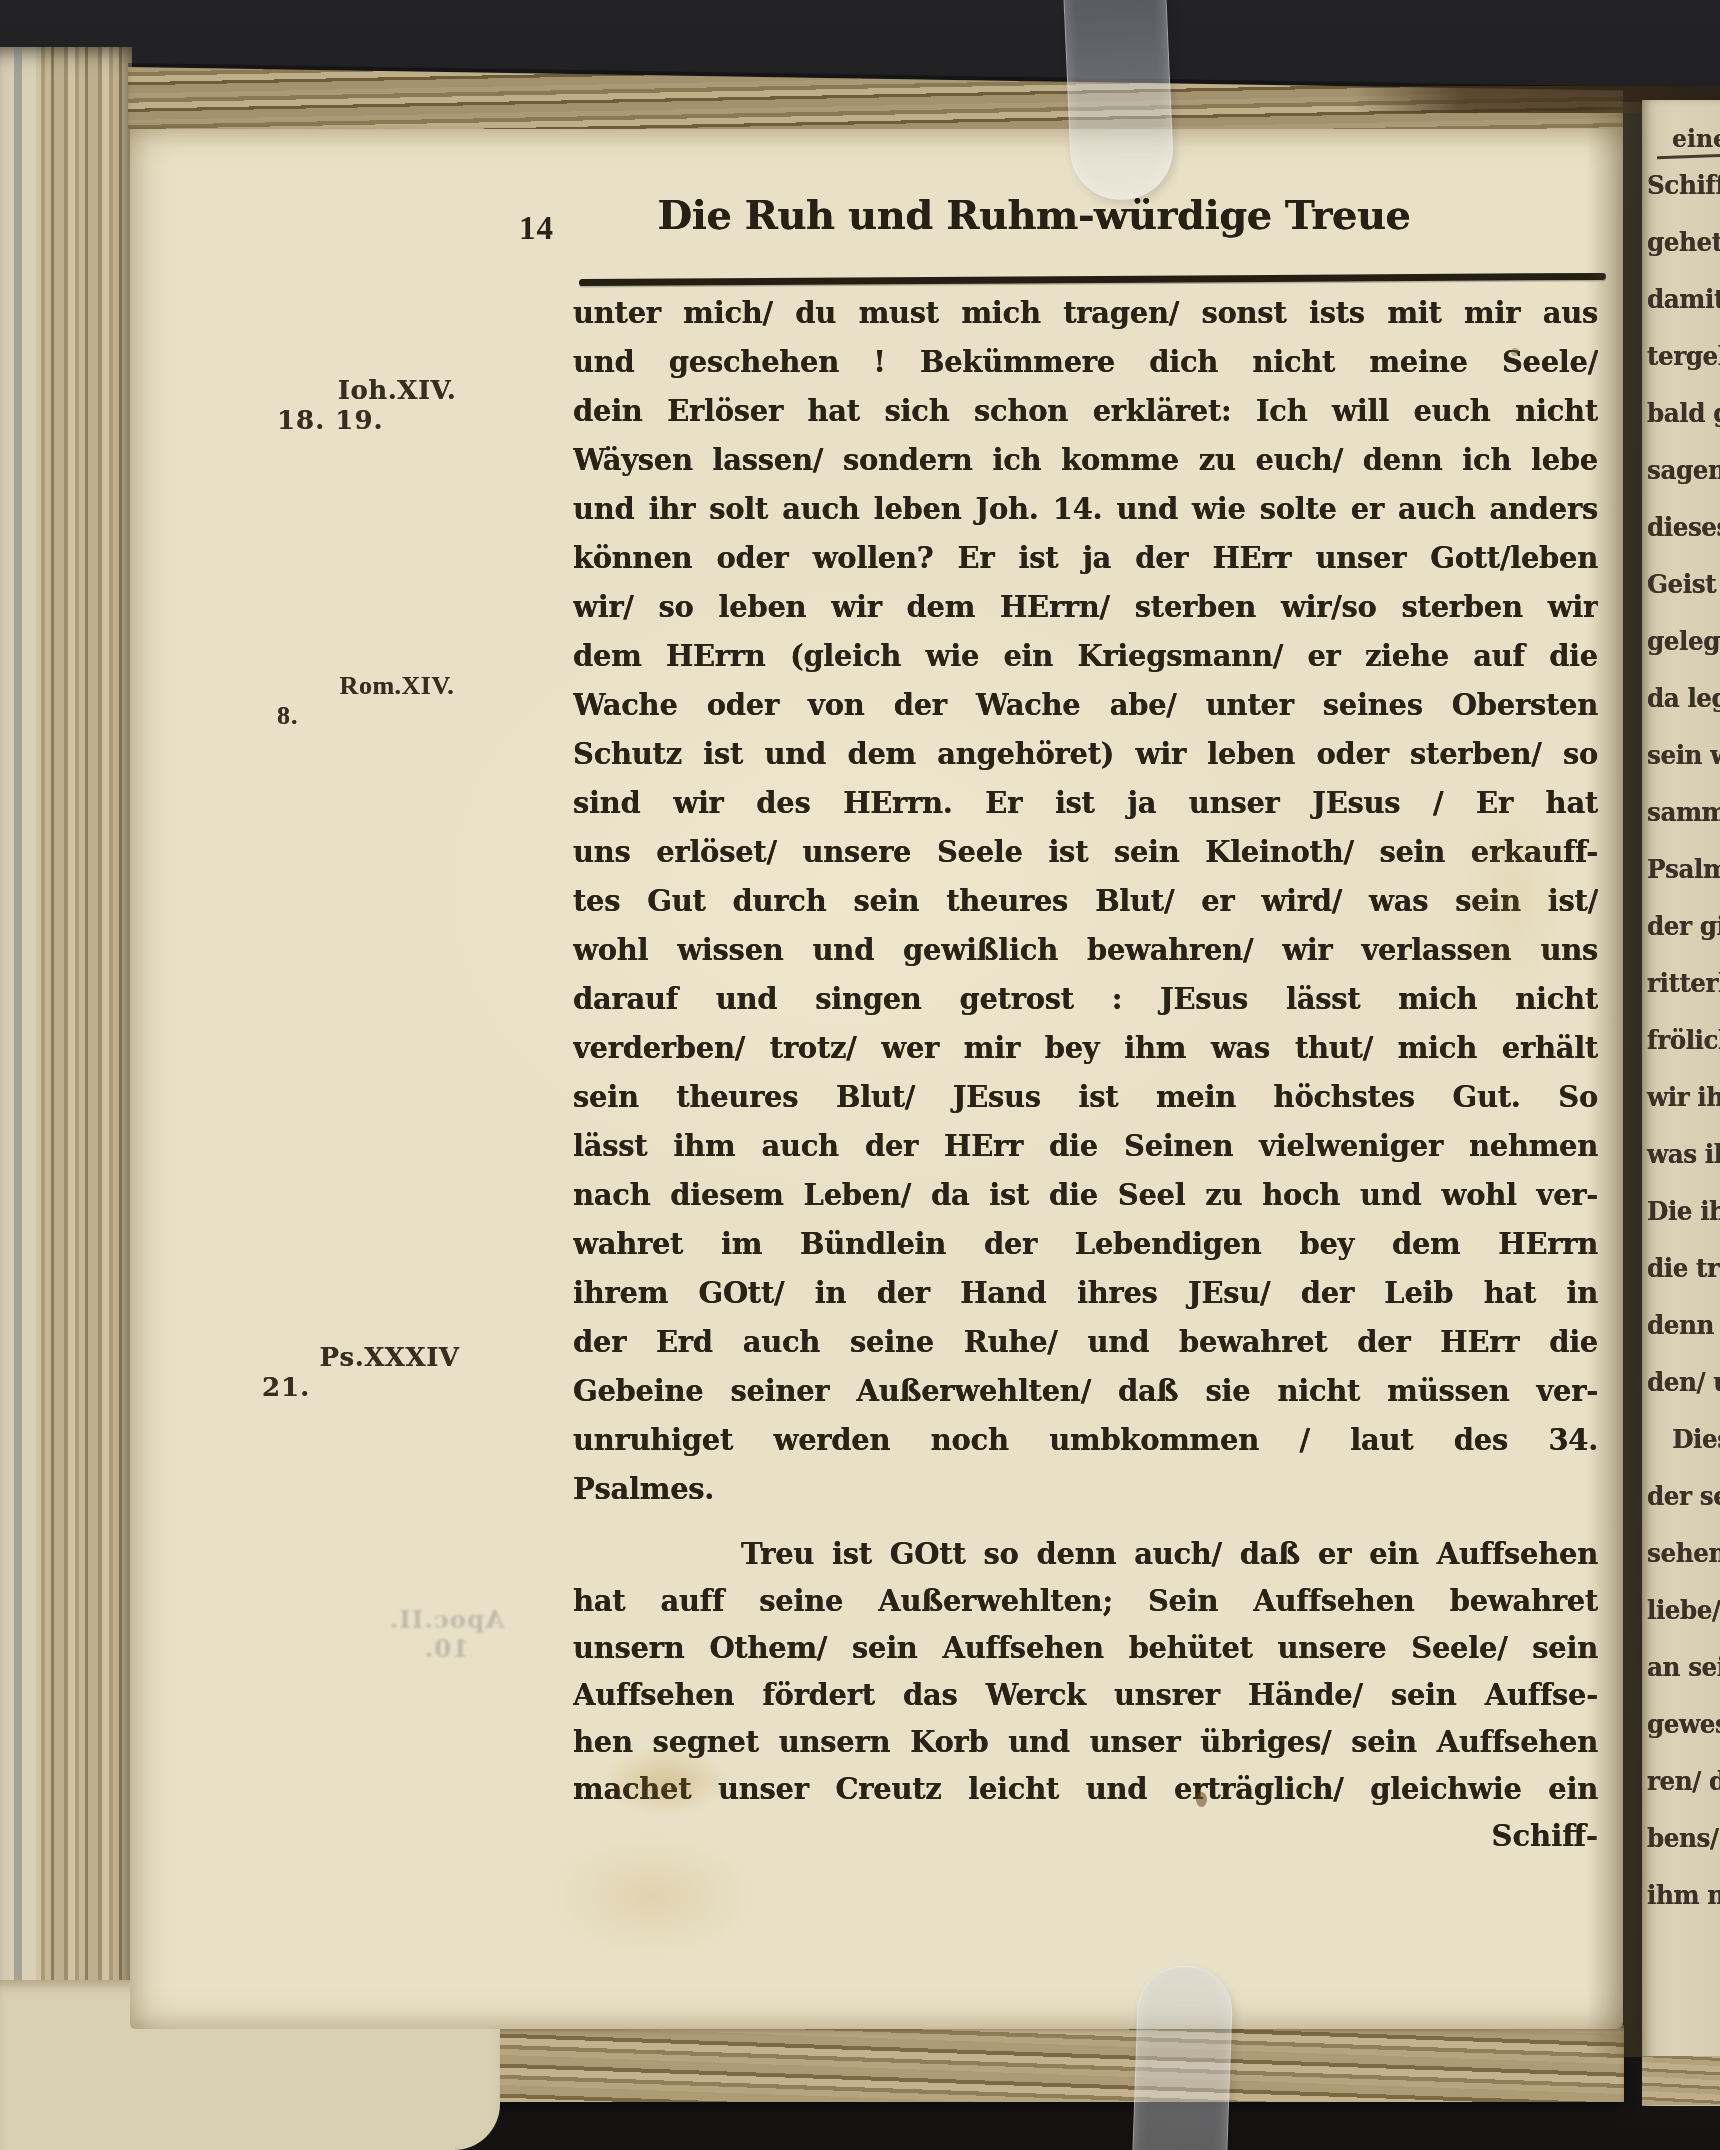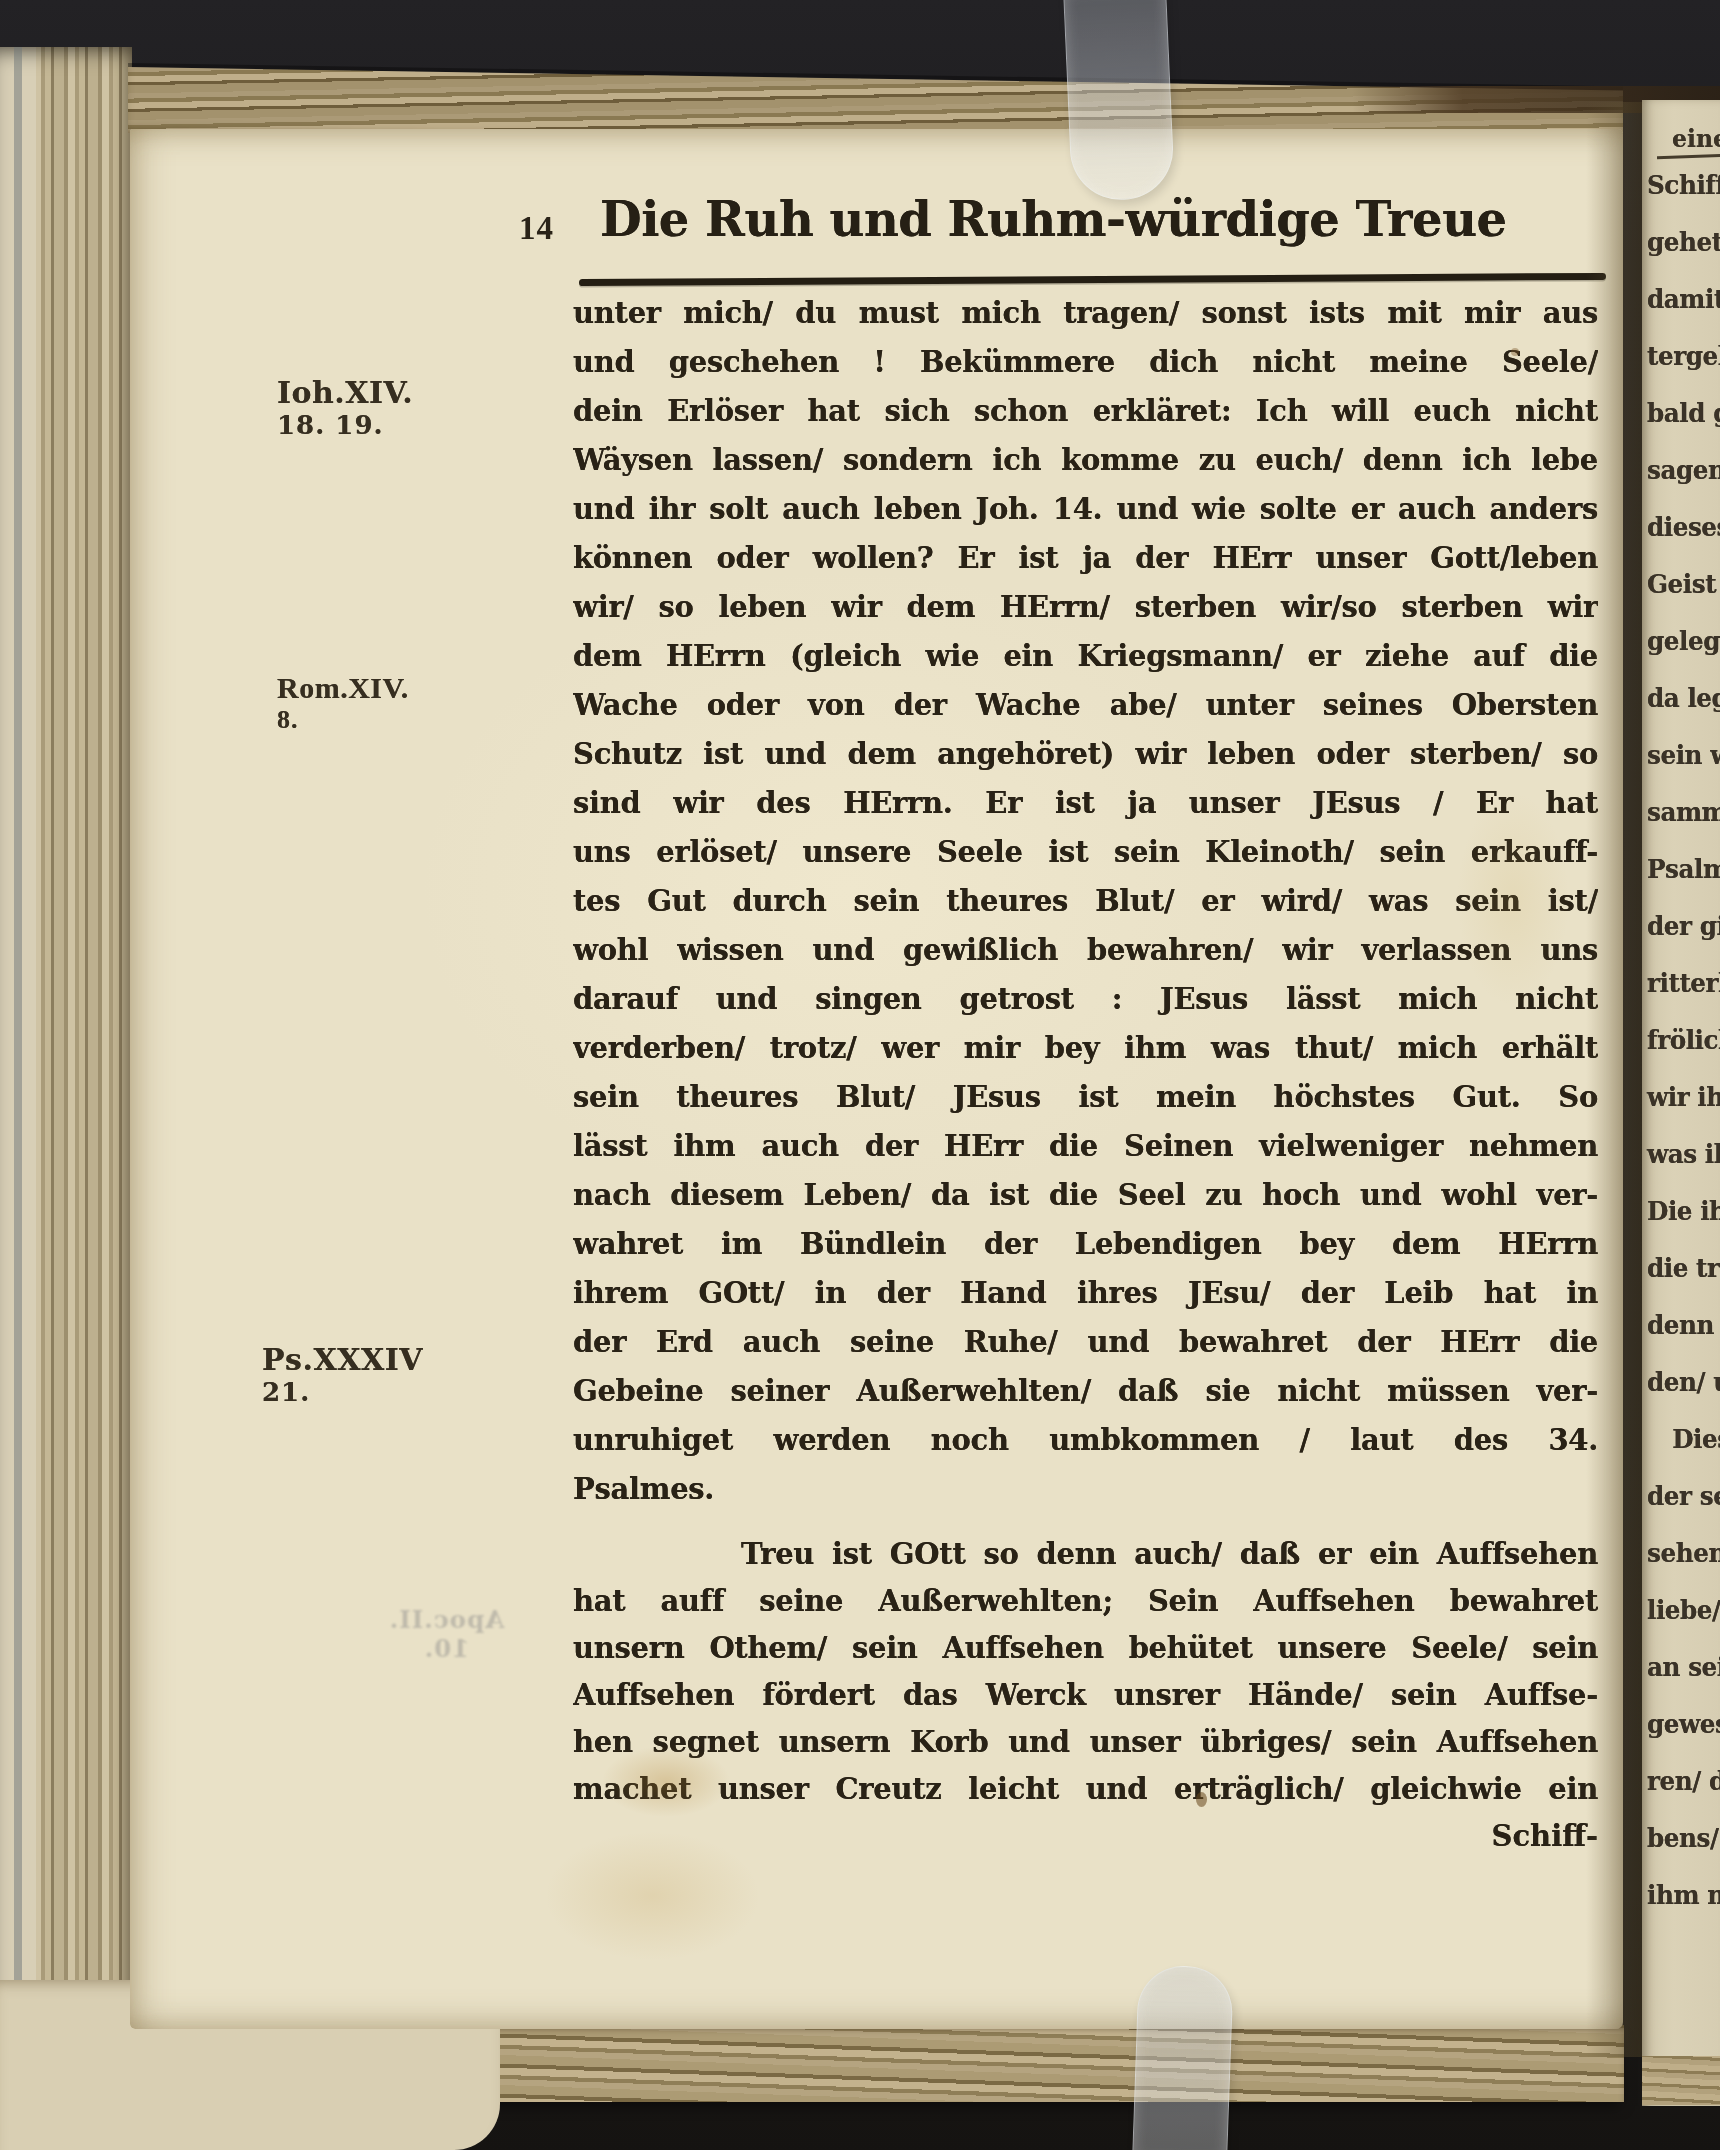--- a/index.html
+++ b/index.html
@@ -49,40 +49,40 @@
     box-shadow:
       inset 23.5px 0 36px -17.4px rgba(125,102,58,.40),
       inset -17.4px 0 31px -18.4px rgba(125,102,58,.32),
       inset 0 20.4px 31px -17.4px rgba(125,102,58,.40),
       inset 0 -21.4px 33px -17.4px rgba(125,102,58,.36);
     border-radius:3.1px 5.1px 7.1px 5.1px;
   }
   .pagenum{left:389px;top:81px;font-size:33px;font-weight:700;color:#2a2318;letter-spacing:1px;font-family:Liberation Serif, serif;}
   .running-title{
     left:470px;top:62px;width:868px;text-align:center;
-    font-size:48px;font-weight:700;color:#262015;letter-spacing:-0.5px;
+    font-size:40px;font-weight:700;color:#262015;letter-spacing:-0.5px;
     text-shadow:0 0 0.5px #262015;white-space:nowrap;
   }
   .title-rule{
     left:449px;top:147px;width:1027px;height:6.6px;background:#241e13;border-radius:3.6px;
     transform:rotate(-0.35deg);box-shadow:0 1.5px 0 rgba(36,30,19,.25);
   }
   .body-col{left:443px;top:162px;width:1025px;color:#292216;}
   .body-line{
     height:49px;font-size:29px;font-weight:700;line-height:44px;
     text-align:justify;text-align-last:justify;letter-spacing:-0.3px;
     text-shadow:0 0 0.5px rgba(41,34,22,.9);white-space:normal;overflow:hidden;
   }
   .para2{margin-top:17.4px;}
   .para2 .body-line{height:47px;line-height:43px;}
   .para1 .body-line:last-child{text-align-last:left;}
   .para2 .body-line:first-child{text-indent:168px;}
   .catchword{height:47px;font-size:29px;font-weight:700;line-height:43px;text-align:right;color:#292216;text-shadow:0 0 0.5px rgba(41,34,22,.9);}
   .margin-note{width:240px;color:#362e20;font-weight:700;text-shadow:0 0 0.5px rgba(54,46,32,.7);}
-  .margin-note .ref{font-size:30px;text-align:left;letter-spacing:0.5px;}
+  .margin-note .ref{font-size:26px;text-align:center;letter-spacing:0.5px;}
   .margin-note .verse{font-size:26px;text-align:left;padding-right:28px;letter-spacing:1px;}
   .mn1{left:147px;top:246px;}
   .mn2{left:147px;top:542px;font-family:Liberation Serif, serif;}
   .mn3{left:132px;top:1213px;width:255px;}
   .showthrough{
     left:194px;top:1476px;width:245px;text-align:center;color:rgba(95,100,108,.30);
     font-size:24.5px;font-weight:700;transform:scaleX(-1);filter:blur(1px);letter-spacing:1px;
   }
   .stain1{left:472px;top:1617px;width:128px;height:71px;border-radius:50%;
     background:radial-gradient(closest-side,rgba(175,130,50,.30),rgba(175,130,50,0));}

